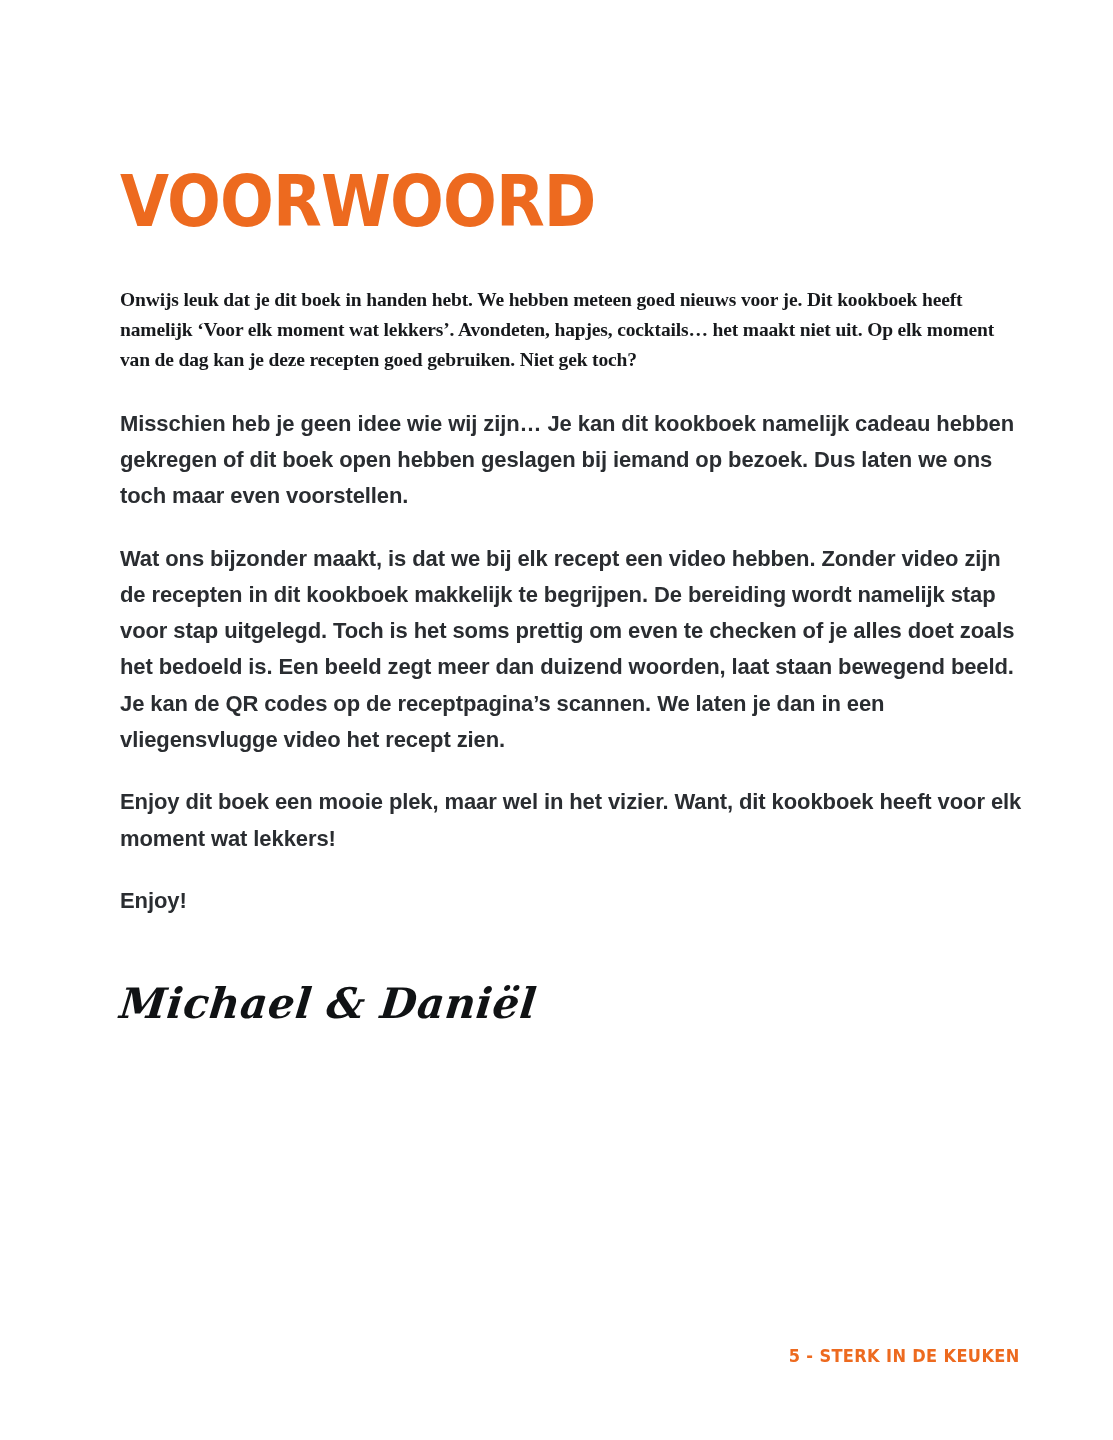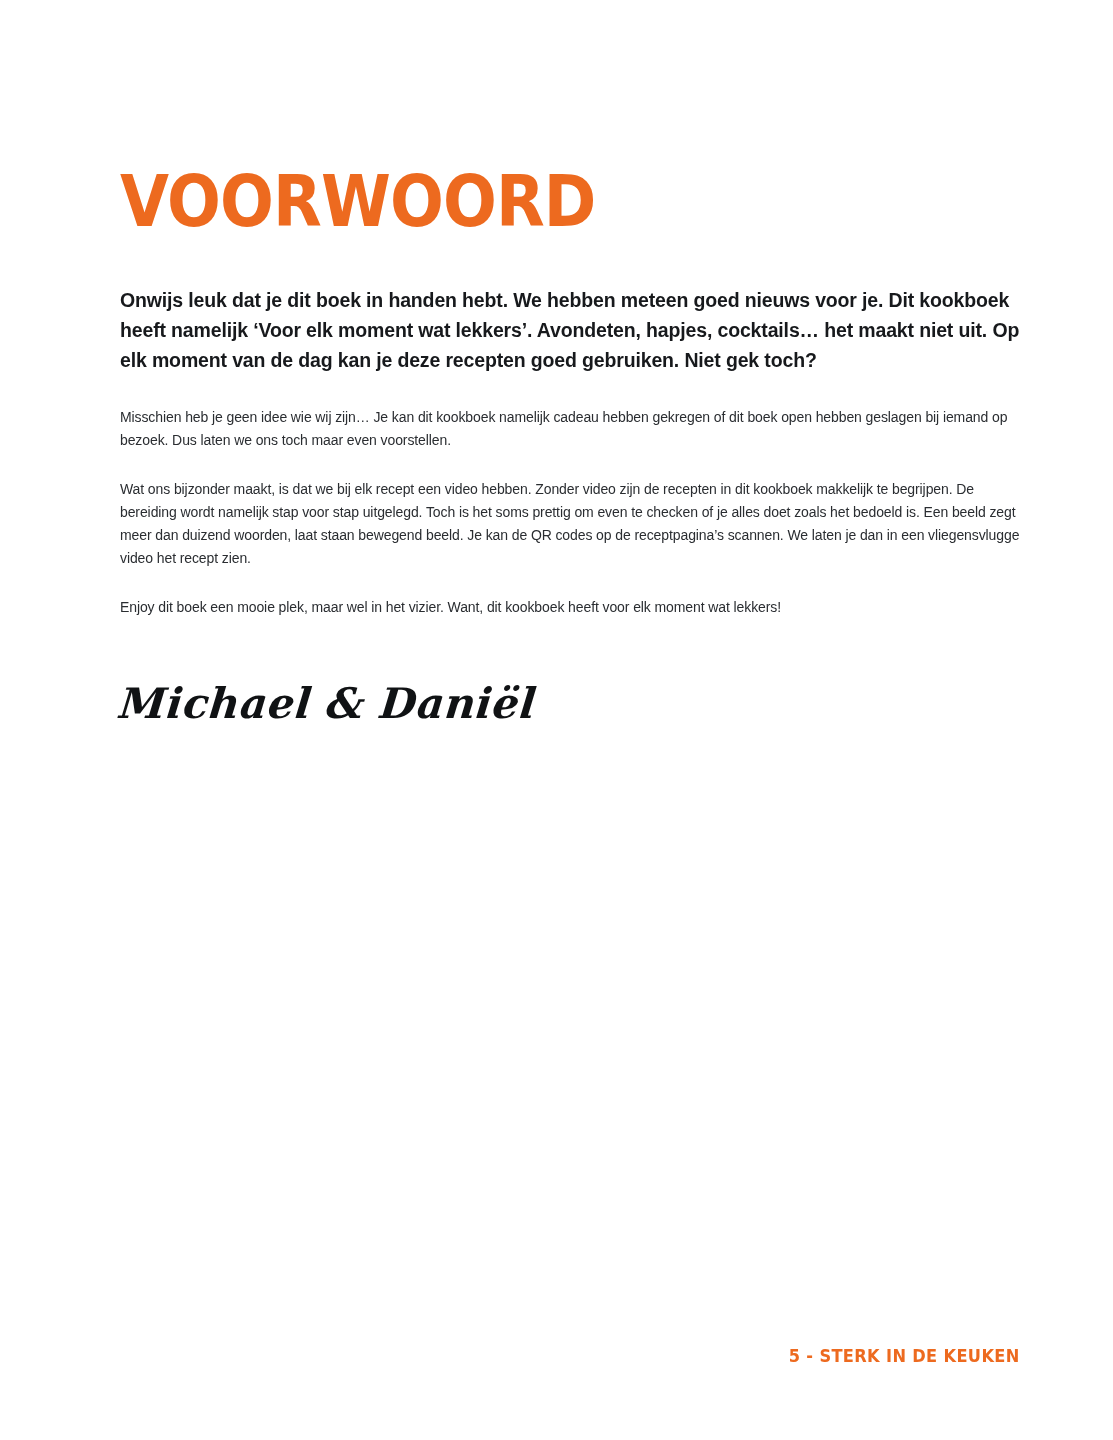--- a/index.html
+++ b/index.html
@@ -31,32 +31,32 @@
     font-weight: 700;
     font-size: 72px;
     line-height: 1.0;
     letter-spacing: -1px;
     color: #ED6A1F;
     transform: scaleX(0.88);
     transform-origin: left center;
     margin: 0 0 48px 0;
   }
   .lead {
-    font-family: Liberation Sans, sans-serif;
+    font-family: Liberation Serif, serif;
     font-weight: 700;
     font-size: 19.5px;
     line-height: 1.55;
     color: #17191c;
     margin: 0 4px 30px 0;
     letter-spacing: -0.15px;
   }
   .para {
     font-family: "Liberation Sans", sans-serif;
-    font-weight: 400;
-    font-size: 14px;
+    font-weight: 700;
+    font-size: 22px;
     line-height: 1.65;
     color: #2a2d31;
     margin: 0 0 26px 0;
     letter-spacing: -0.1px;
   }
   .signature {
     margin-top: 34px;
     font-family: "DejaVu Serif", serif;
     font-style: italic;
     font-weight: 700;
@@ -92,20 +92,21 @@
 
     <p class="lead">Onwijs leuk dat je dit boek in handen hebt. We hebben meteen goed nieuws voor je. Dit kookboek heeft namelijk ‘Voor elk moment wat lekkers’. Avondeten, hapjes, cocktails… het maakt niet uit. Op elk moment van de dag kan je deze recepten goed gebruiken. Niet gek toch?</p>
 
     <p class="para">Misschien heb je geen idee wie wij zijn… Je kan dit kookboek namelijk cadeau hebben gekregen of dit boek open hebben geslagen bij iemand op bezoek. Dus laten we ons toch maar even voorstellen.</p>
 
 
     <p class="para">Wat ons bijzonder maakt, is dat we bij elk recept een video hebben. Zonder video zijn de recepten in dit kookboek makkelijk te begrijpen. De bereiding wordt namelijk stap voor stap uitgelegd. Toch is het soms prettig om even te checken of je alles doet zoals het bedoeld is. Een beeld zegt meer dan duizend woorden, laat staan bewegend beeld. Je kan de QR codes op de receptpagina’s scannen. We laten je dan in een vliegensvlugge video het recept zien.</p>
 
     <p class="para">Enjoy dit boek een mooie plek, maar wel in het vizier. Want, dit kookboek heeft voor elk moment wat lekkers!</p>
 
+    <p class="para">Enjoy!</p>
 
     <div class="signature">Michael &amp; Daniël</div>
 
   </div>
 
   <div class="footer">5 - STERK IN DE KEUKEN</div>
 
 </div>
 
 </body></html>

